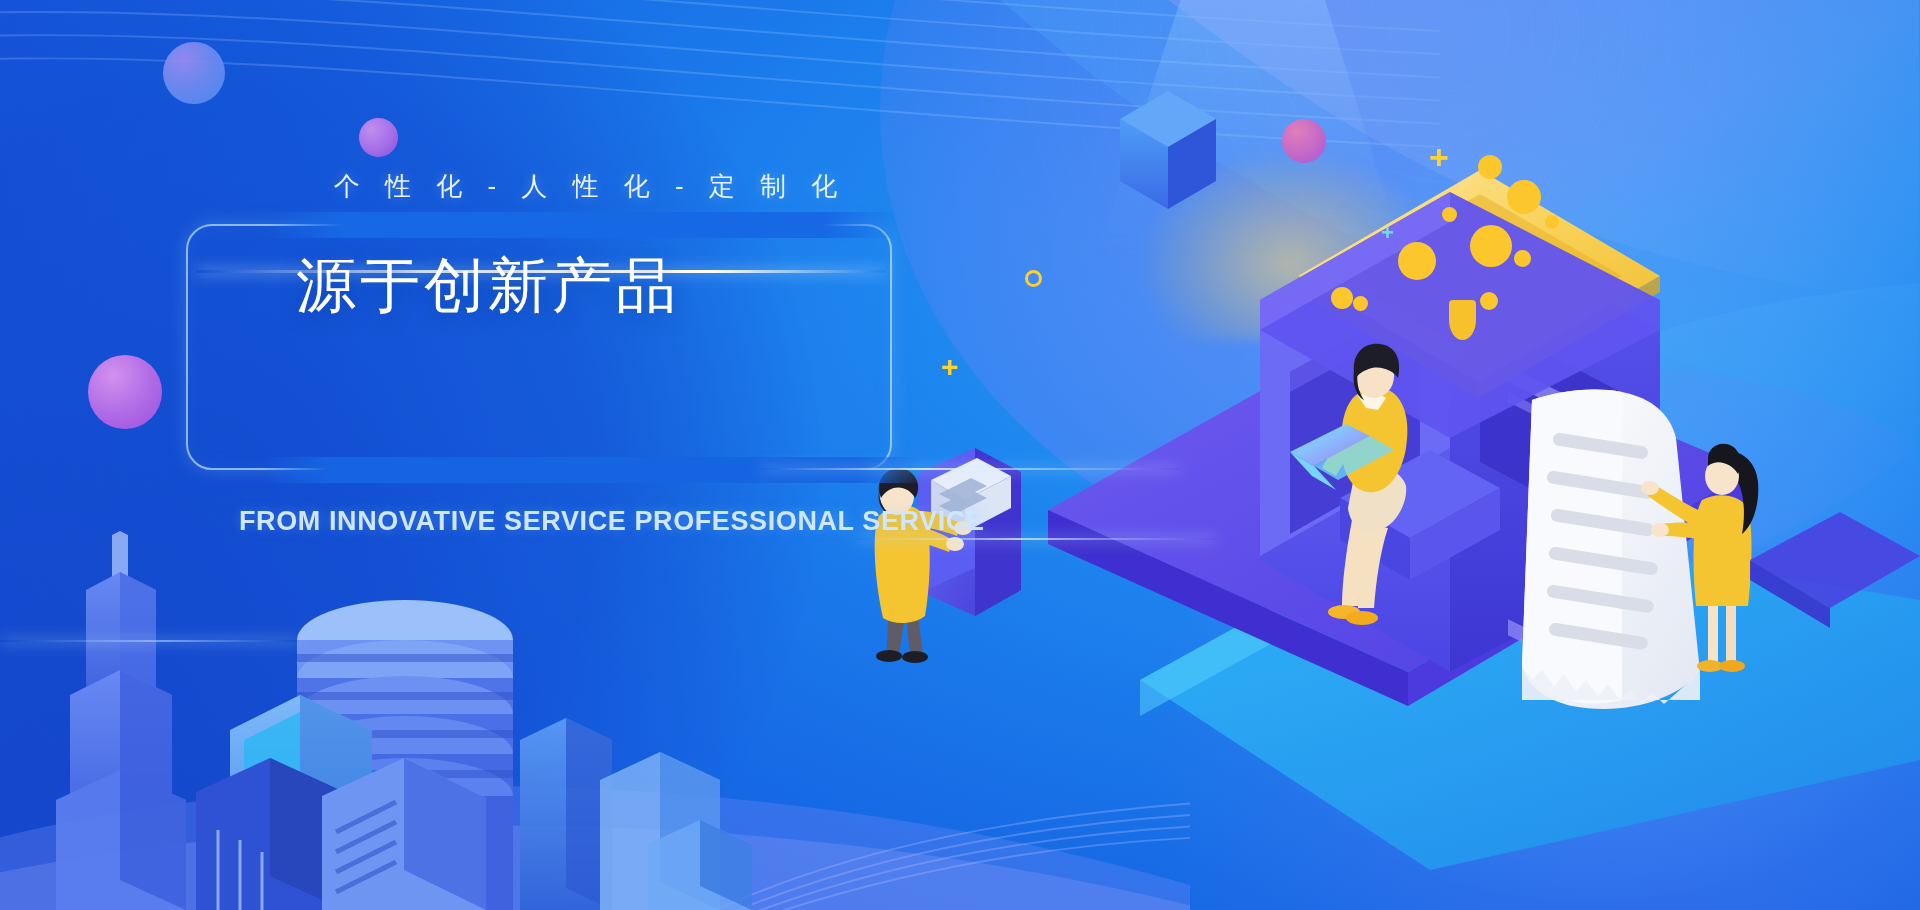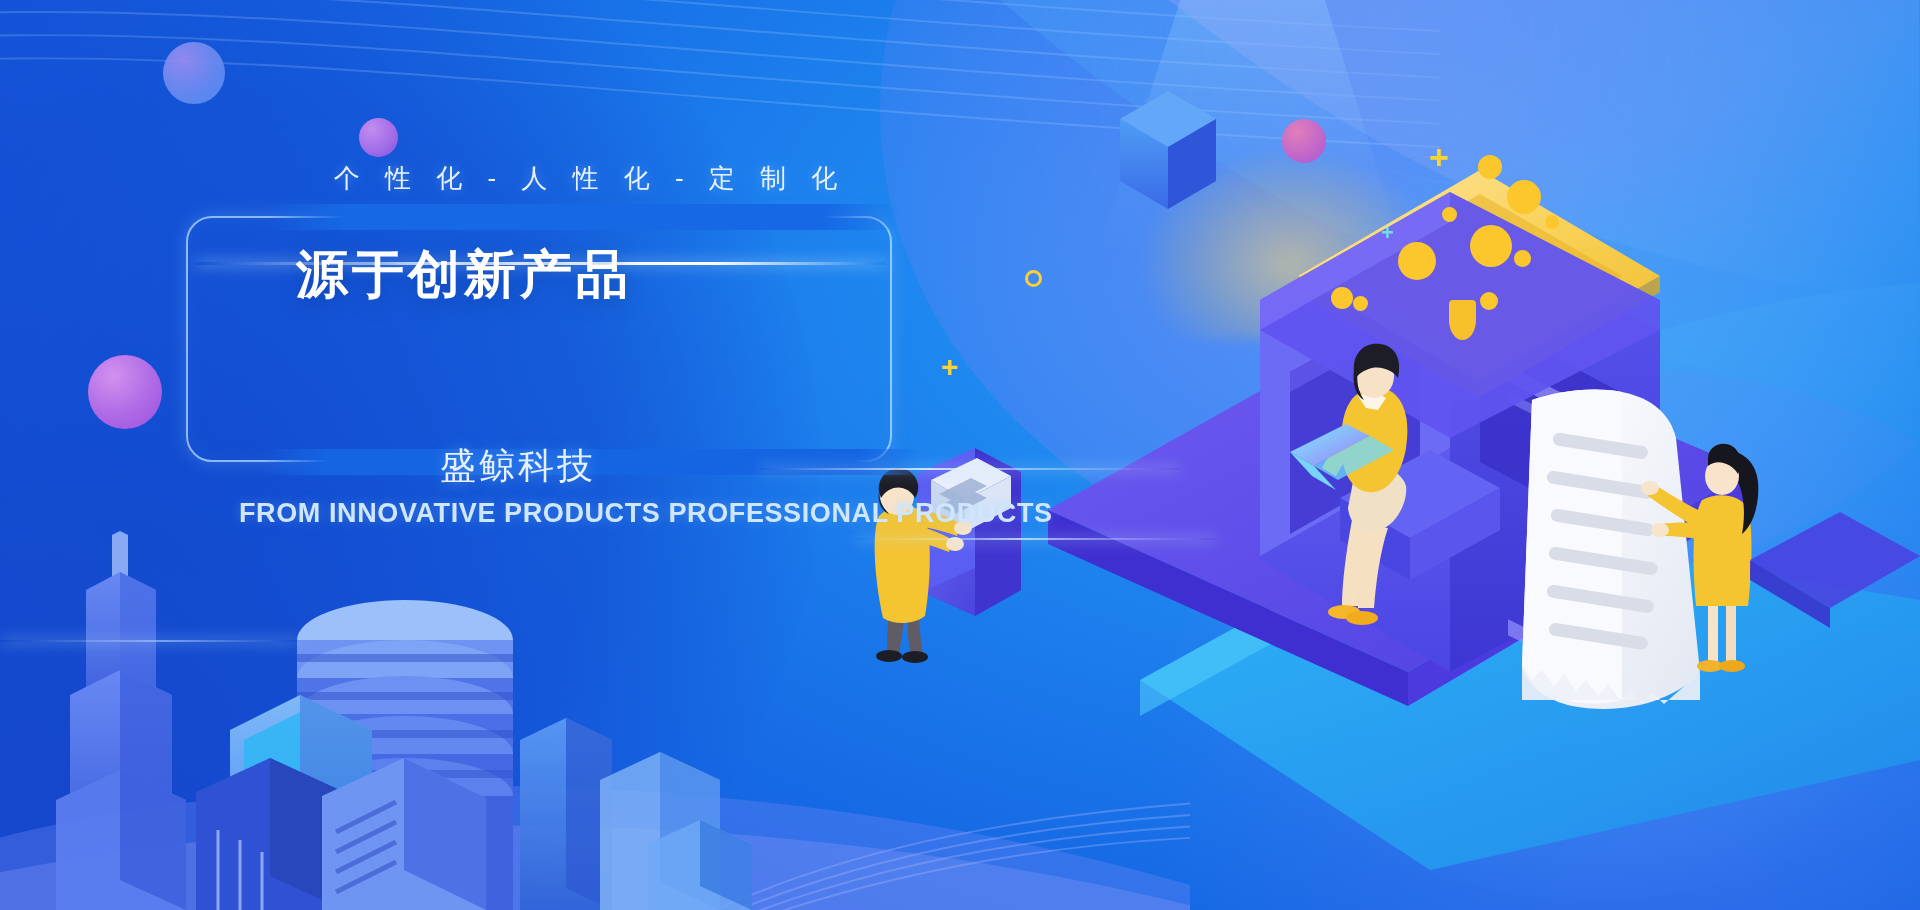--- a/index.html
+++ b/index.html
@@ -66,21 +66,21 @@
 
   .yd { position:absolute; border-radius:50%; background:#fcc72c; }
 
   .ycap { position:absolute; background:#f6c12a; border-radius:4px 4px 50% 50%; }
 
   .plus { position:absolute; color:#fbd433; font-weight:700; line-height:1;
           font-family:"Liberation Sans",sans-serif; }
   .ring { position:absolute; border-radius:50%; border:3px solid #fbd030; }
 
   
-  .content { position:absolute; left:0; top:4px; width:1100px; height:740px; }
+  .content { position:absolute; left:0; top:12px; width:1100px; height:740px; }
 
   .tagline {
     position:absolute; left:330px; top:157px; width:520px; text-align:center;
     color:#e8f2ff; font-size:26px; letter-spacing:9px; font-weight:400;
     text-shadow:0 0 12px rgba(140,200,255,.45);
   }
 
   
   .frame {
     position:absolute; left:186px; top:212px; width:706px; height:246px;
@@ -104,22 +104,22 @@
   }
   .streak.s1 { left:196px; top:258px; width:690px; }
   .streak.s2 { left:760px; top:468px; width:420px;
     background:linear-gradient(90deg, rgba(255,255,255,0) 0%, rgba(220,240,255,.9) 40%, rgba(255,255,255,0) 100%); height:2px; }
   .streak.s3 { left:856px; top:538px; width:360px; height:2px;
     background:linear-gradient(90deg, rgba(255,255,255,0) 0%, rgba(210,236,255,.8) 45%, rgba(255,255,255,0) 100%); }
   .streak.s4 { left:0px; top:640px; width:300px; height:2px;
     background:linear-gradient(90deg, rgba(255,255,255,0) 0%, rgba(200,232,255,.55) 55%, rgba(255,255,255,0) 100%); }
 
   .headline {
-    position:absolute; color:#ffffff; font-weight:700;
-    font-size:52px; letter-spacing:4px; line-height:1;
+    position:absolute; color:#ffffff; font-weight:400;
+    font-size:60px; letter-spacing:4px; line-height:1;
     text-shadow:0 4px 20px rgba(8,44,120,.35);
   }
   .headline.l1 { left:296px; top:244px; }
   .headline.l2 { left:385px; top:348px; }
 
   .company {
     position:absolute; left:440px; top:438px;
     color:#e6f1ff; font-size:36px; letter-spacing:3px; font-weight:400;
     text-shadow:0 0 14px rgba(150,205,255,.5);
   }
@@ -540,21 +540,20 @@
     <div class="frame"></div>
     <div class="frame-cut-top"></div>
     <div class="frame-cut-bottom"></div>
 
     <div class="tagline">个 性 化 - 人 性 化 - 定 制 化</div>
 
     <div class="streak s1"></div>
 
     <div class="headline l1">源于创新产品</div>
 
-    <div class="company">盛鲸科技</div>
-    <div class="english">FROM INNOVATIVE PRODUCTS PROFESSIONAL PRODUCTS</div>
+    <div class="english">FROM INNOVATIVE SERVICE PROFESSIONAL SERVICE</div>
   </div>
 
   <div class="streak s2"></div>
   <div class="streak s3"></div>
   <div class="streak s4"></div>
 
 </div>
 
 </body></html>

